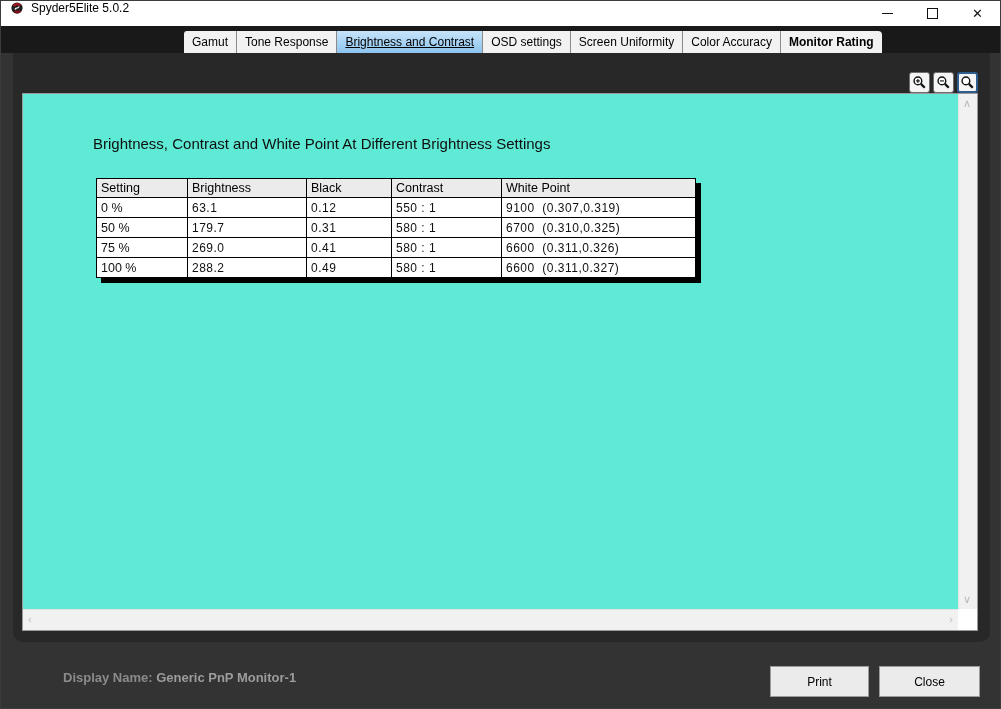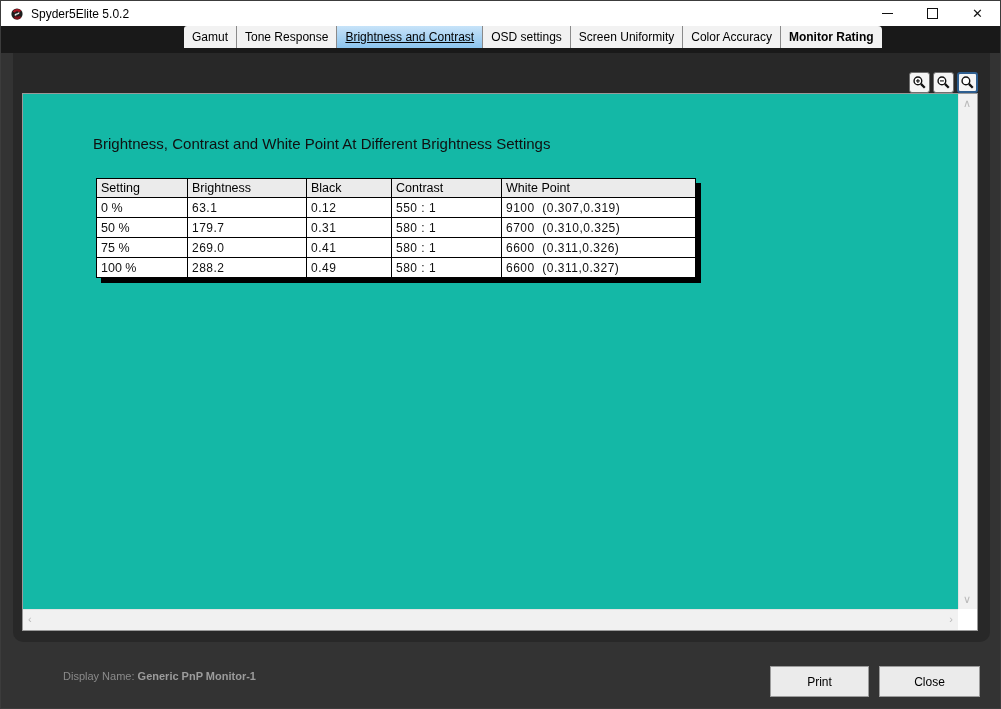--- a/index.html
+++ b/index.html
@@ -1,67 +1,67 @@
 <!DOCTYPE html>
 <html><head>
 <meta charset="utf-8">
 <style>
   html,body{margin:0;padding:0;background:#1f1f1f;}
   body{width:1001px;height:709px;position:relative;font-family:"Liberation Sans",sans-serif;overflow:hidden;}
   .window{position:absolute;inset:0;background:#333333;border:1px solid #3c3c3c;box-sizing:border-box;}
 
   
-  .titlebar{position:absolute;top:0;left:0;right:0;height:25px;background:#ffffff;display:flex;align-items:center;}
+  .titlebar{position:absolute;top:0;left:0;right:0;height:25px;background:#ffffff;display:flex;}
   .logo{width:14px;height:14px;margin-left:9px;flex:0 0 auto;}
   .title-text{margin-left:7px;font-size:12px;color:#000;}
   .win-controls{position:absolute;right:0;top:0;height:25px;display:flex;}
   .win-btn{width:45px;height:25px;display:flex;align-items:center;justify-content:center;color:#111;font-size:12px;}
   .win-btn .sq{width:9px;height:9px;border:1px solid #111;display:block;}
   .win-btn .bar{width:11px;height:1px;background:#111;display:block;}
   .win-btn.close{font-size:13px;}
 
   
-  .tabstrip{position:absolute;top:25px;left:0;right:0;height:27px;background:#191919;display:flex;align-items:flex-start;padding-left:183px;box-sizing:border-box;}
+  .tabstrip{position:absolute;top:25px;left:0;right:0;height:27px;background:#191919;display:flex;align-items:flex-end;padding-left:183px;box-sizing:border-box;}
   .tab{height:22px;background:#f2f2f2;color:#000;font-size:12px;line-height:22px;padding:0 8px;border-right:1px solid #8a8a8a;cursor:default;white-space:nowrap;}
   .tab:first-child{border-radius:3px 0 0 0;}
   .tab:last-child{border-radius:0 4px 0 0;border-right:none;font-weight:bold;}
   .tab.selected{background:linear-gradient(#c7e3f9,#8cc4ee);text-decoration:underline;}
 
   
   .main{position:absolute;top:52px;left:0;right:0;bottom:0;background:#333333;}
   .panel{position:absolute;left:12px;top:52px;width:977px;height:589px;background:#282828;border-radius:0 0 10px 10px;}
 
   
   .zoombar{position:absolute;top:71px;left:908px;display:flex;gap:3px;}
   .zoombtn{width:21px;height:21px;background:#f5f5f5;border:1px solid #6f6f6f;border-radius:3px;box-sizing:border-box;display:flex;align-items:center;justify-content:center;}
   .zoombtn.active{border:2px solid #2e5e8f;}
 
   
   .pageblock{position:absolute;left:21px;top:92px;width:956px;height:538px;border:1px solid #9a9a9a;background:#ffffff;box-sizing:border-box;}
-  .page{position:absolute;left:0;top:0;width:935px;height:515px;background:#14b8a6;overflow:hidden;}
+  .page{position:absolute;left:0;top:0;width:935px;height:515px;background:#5eead4;overflow:hidden;}
   .report-title{position:absolute;left:70px;top:41px;font-size:15px;color:#101010;}
 
   table.report{position:absolute;left:73px;top:84px;border-collapse:collapse;box-shadow:5px 5px 0 0 #000000;background:#fff;}
   table.report th, table.report td{border:1px solid #000;padding:0 4px;text-align:left;}
   table.report th{background:#ebebeb;font-weight:normal;font-size:12.5px;color:#000;height:18px;}
   table.report td{height:19px;font-size:12.5px;color:#101010;}
   table.report td.num{font-family:Liberation Sans, sans-serif;font-size:12px;white-space:pre;letter-spacing:0.5px;}
 
   
   .vscroll{position:absolute;left:935px;top:0;width:19px;height:515px;background:#f1f1f1;border-left:1px solid #e3e3e3;box-sizing:border-box;}
   .hscroll{position:absolute;left:0;top:515px;width:935px;height:21px;background:#f1f1f1;border-top:1px solid #e3e3e3;box-sizing:border-box;}
   .corner{position:absolute;left:935px;top:515px;width:19px;height:21px;background:#ffffff;}
   .sarrow{position:absolute;color:#b9b9b9;font-size:11px;line-height:11px;}
   .sarrow.up{left:4px;top:4px;}
   .sarrow.down{left:4px;bottom:4px;}
   .sarrow.left{left:5px;top:4px;}
   .sarrow.right{right:5px;top:4px;}
 
   
-  .footer-name{position:absolute;left:62px;top:669px;font-size:11px;color:#8b8b8b;}
+  .footer-name{position:absolute;left:62px;top:669px;font-size:13px;color:#8b8b8b;font-weight:bold;}
   .footer-name b{color:#9c9c9c;}
   .btn{position:absolute;top:665px;height:31px;background:#ebebeb;border:1px solid #9b9b9b;box-sizing:border-box;color:#000;font-size:12px;display:flex;align-items:center;justify-content:center;}
   .btn.print{left:769px;width:99px;}
   .btn.close-btn{left:878px;width:101px;}
 </style>
 </head>
 <body>
 
 <div class="window">
 

